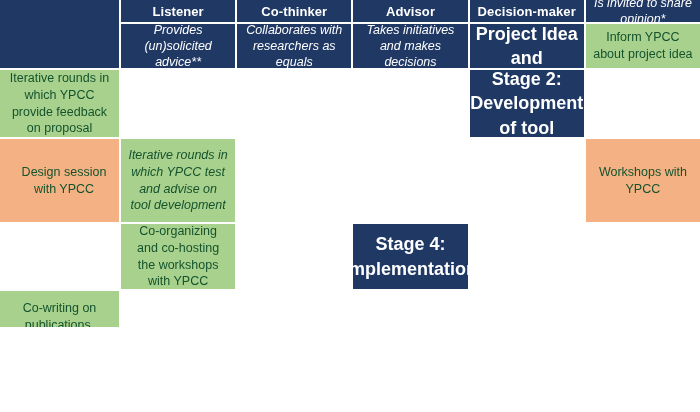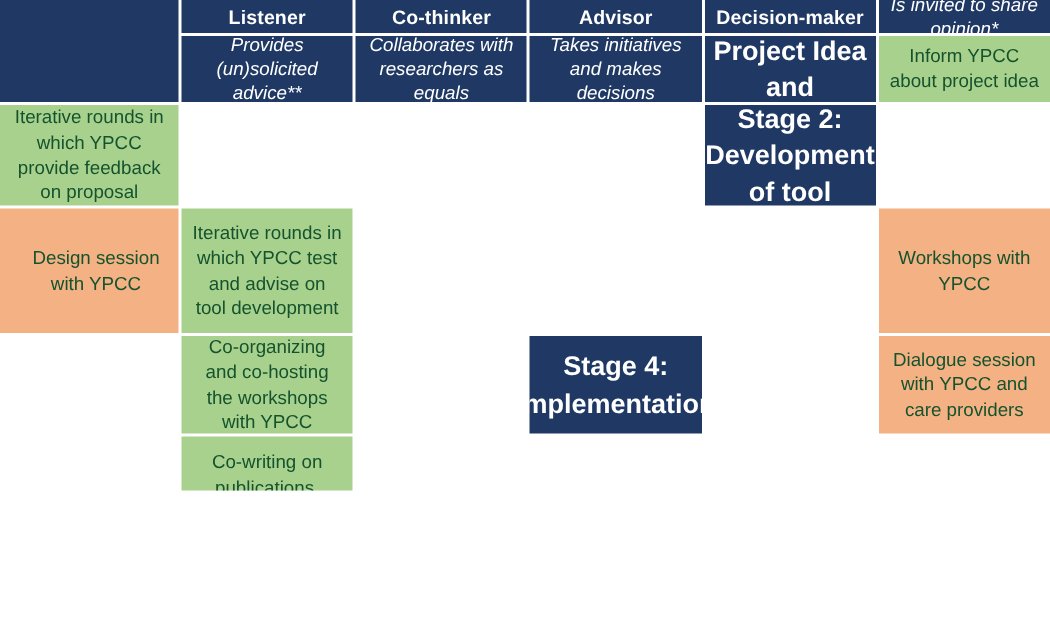--- a/index.html
+++ b/index.html
@@ -82,30 +82,29 @@
   <div class="cell navy stage">Stage 1: Project Idea and proposal</div>
   <div class="cell body-cell" style="background: rgb(169, 209, 142);">Inform YPCC about project idea</div>
   <div class="cell body-cell" style="background: rgb(169, 209, 142);">Iterative rounds in which YPCC provide feedback on proposal</div>
   <div class="cell body-cell"></div>
   <div class="cell body-cell"></div>
   <div class="cell body-cell"></div>
 
   <div class="cell navy stage">Stage 2: Development of tool</div>
   <div class="cell body-cell"></div>
   <div class="cell body-cell" style="background: rgb(244, 177, 131); padding-left: 16px;">Design session with YPCC</div>
-  <div class="cell body-cell" style="background: rgb(169, 209, 142);">Iterative rounds in which YPCC test and advise on tool development</div>
+  <div class="cell body-cell" style="background: rgb(169, 209, 142); font-style: italic;">Iterative rounds in which YPCC test and advise on tool development</div>
   <div class="cell body-cell"></div>
   <div class="cell body-cell"></div>
 
   <div class="cell body-cell"></div>
   <div class="cell body-cell" style="background: rgb(244, 177, 131);">Workshops with YPCC</div>
   <div class="cell body-cell"></div>
   <div class="cell body-cell" style="background: rgb(169, 209, 142);">Co-organizing and co-hosting the workshops with YPCC</div>
   <div class="cell body-cell"></div>
 
   <div class="cell navy stage">Stage 4: Implementation</div>
   <div class="cell body-cell"></div>
-  <div class="cell body-cell" style="background: rgb(244, 177, 131);">Dialogue session with YPCC and care providers</div>
   <div class="cell body-cell"></div>
   <div class="cell body-cell" style="background: rgb(169, 209, 142);">Co-writing on publications, taking part in an instruction film and co-presenting at conferences</div>
   <div class="cell body-cell"></div>
 
 </div>
 
 </body></html>

